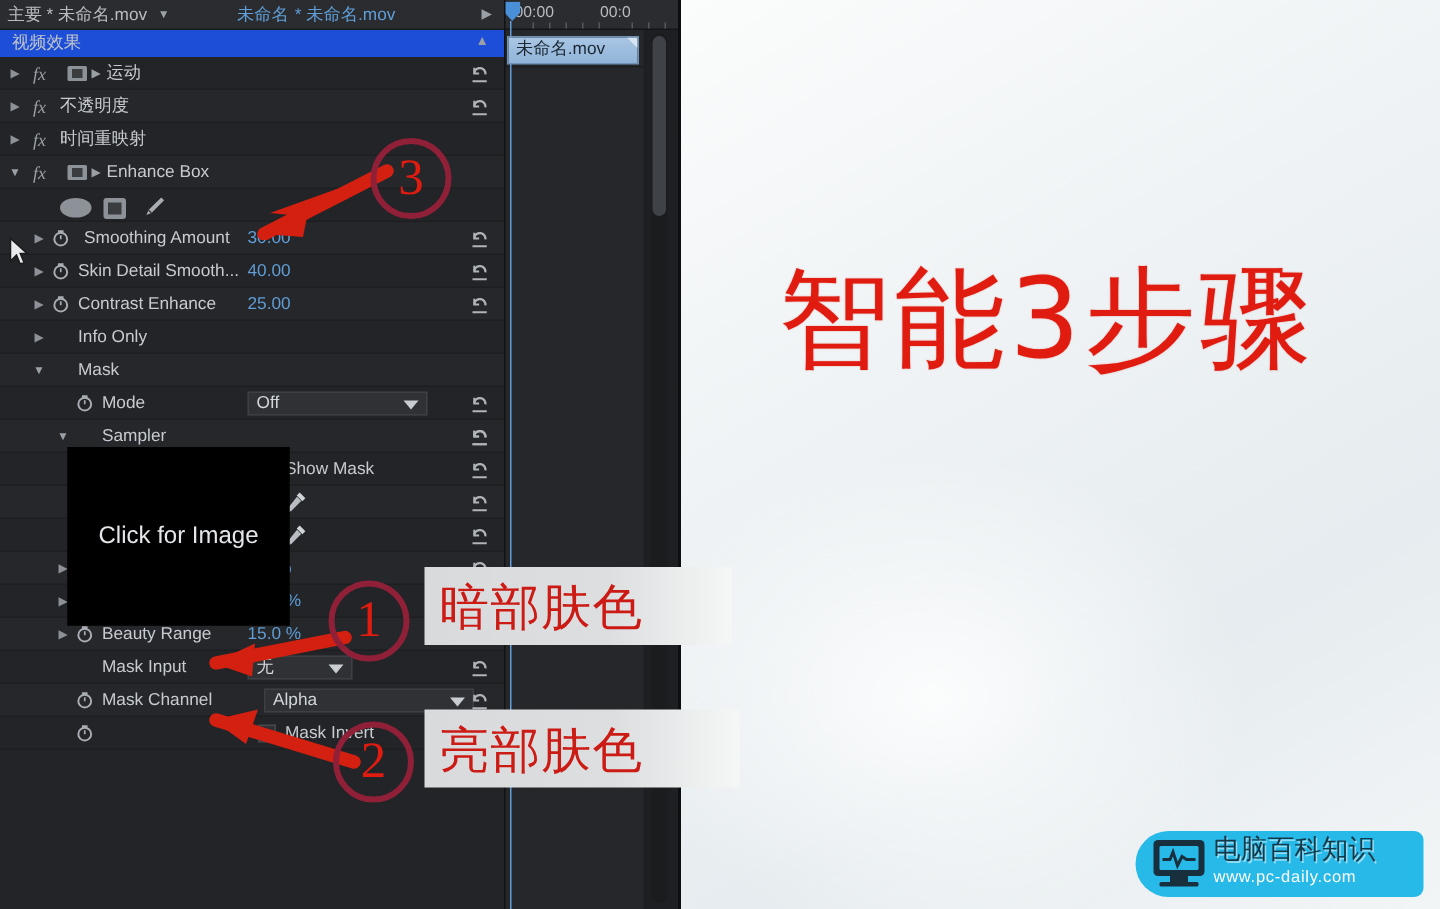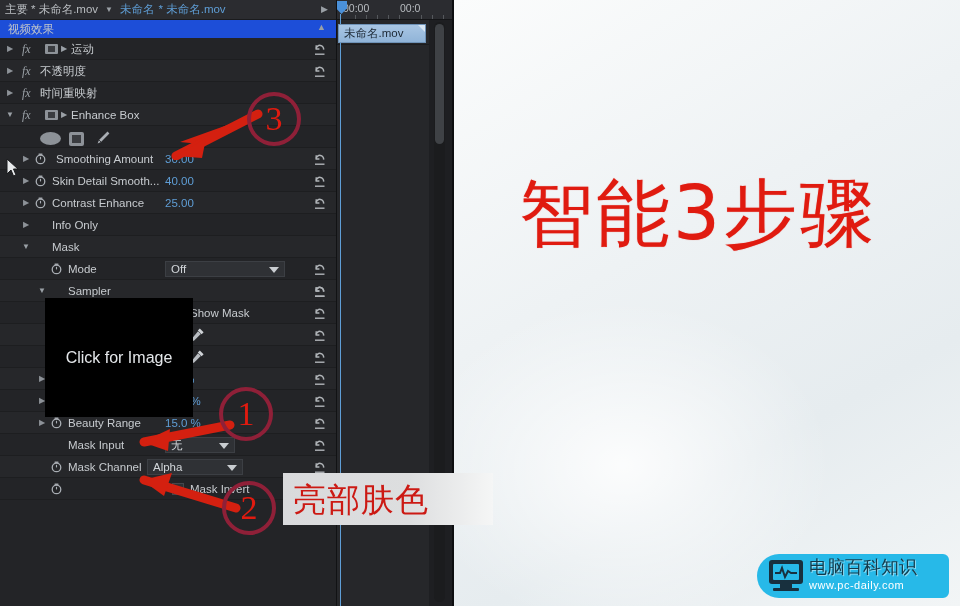--- a/index.html
+++ b/index.html
@@ -89,21 +89,21 @@
     background: #2b2c30;
     border-bottom: 1px solid #1a1b1d;
     display: flex; align-items: center;
     font-size: 11.5px;
   }
   .tab-seq-label { color: #b8bcc0; margin-left: 5px; }
   .tab-clip-name { color: #b8bcc0; margin-left: 3px; }
   .tab-chev {
     color: #9aa0a6; font-size: 8px; margin: 0 7px 0 7px;
   }
-  .tab-active { color: #5f9ed6; }
+  .tab-active { color: #5f9ed6; margin-left: 38px; }
   #tab-arrow-right {
     position: absolute; right: 8px; top: 4px;
     color: #9aa0a6; font-size: 9px;
   }
   #ec-subhdr {
     position: absolute; left: 0; top: 20px; width: 336px; height: 18px;
     background: #1d4ed8;
     font-size: 11.5px; color: #c2c6ca;
     padding-left: 8px; line-height: 18px;
   }
@@ -674,21 +674,21 @@
         <div class="row alt" style="top: 418px;">
           <div class="stopwatch" style="left:50px">
             <svg viewBox="0 0 14 14">
               <circle cx="7" cy="8" r="4.6" fill="none" stroke="currentColor" stroke-width="1.4"></circle>
               <path d="M7 8 L7 5.2" stroke="currentColor" stroke-width="1.2"></path>
               <path d="M5 2.4 L9 2.4" stroke="currentColor" stroke-width="1.5"></path>
               <path d="M7 2.4 L7 3.6" stroke="currentColor" stroke-width="1.3"></path>
             </svg>
           </div>
           <div class="rlabel" style="left:68px">Mask Channel</div>
-          <div class="dropdown" style="left:147px;width:96px"><span>Alpha</span><span class="dd-chev"></span></div>
+          <div class="dropdown" style="left:176px;width:140px"><span>Alpha</span><span class="dd-chev"></span></div>
           <div class="reset-icon">
             <svg viewBox="0 0 14 14">
               <path d="M3.2 6.6 A3.6 3.6 0 1 1 10.6 7.6" fill="none" stroke="currentColor" stroke-width="1.5"></path>
               <path d="M3.2 3.2 L3.2 7.0 L6.4 7.0" fill="none" stroke="currentColor" stroke-width="1.4"></path>
               <path d="M2 12.2 L11.5 12.2" stroke="currentColor" stroke-width="1.4"></path>
             </svg>
           </div>
         </div>
         <div class="row" style="top: 440px;">
           <div class="stopwatch" style="left:50px">
@@ -712,20 +712,23 @@
       </div>
 
     <div id="sampler-box">
       <span>Click for Image</span>
     </div>
   </div>
 
   <div id="panel-divider"></div>
   <div id="panel-divider2"></div>
 
+  <div class="anno-box" id="anno-2">
+    <span>暗部肤色</span>
+  </div>
   <div class="anno-box" id="anno-3">
     <span>亮部肤色</span>
   </div>
 
   <svg class="arrow-svg" style="left:140px;top:108px" width="125" height="52" viewBox="0 0 125 52">
     <path d="M118,6 L40,34 L60,36 L40,42 L62,44 L36,48 Z" fill="#d42010"></path>
     <path d="M118,6 L36,48" stroke="#d42010" stroke-width="9" stroke-linecap="round" fill="none"></path>
     <path d="M36,48 L66,30 L62,50 Z" fill="#d42010"></path>
   </svg>
 

